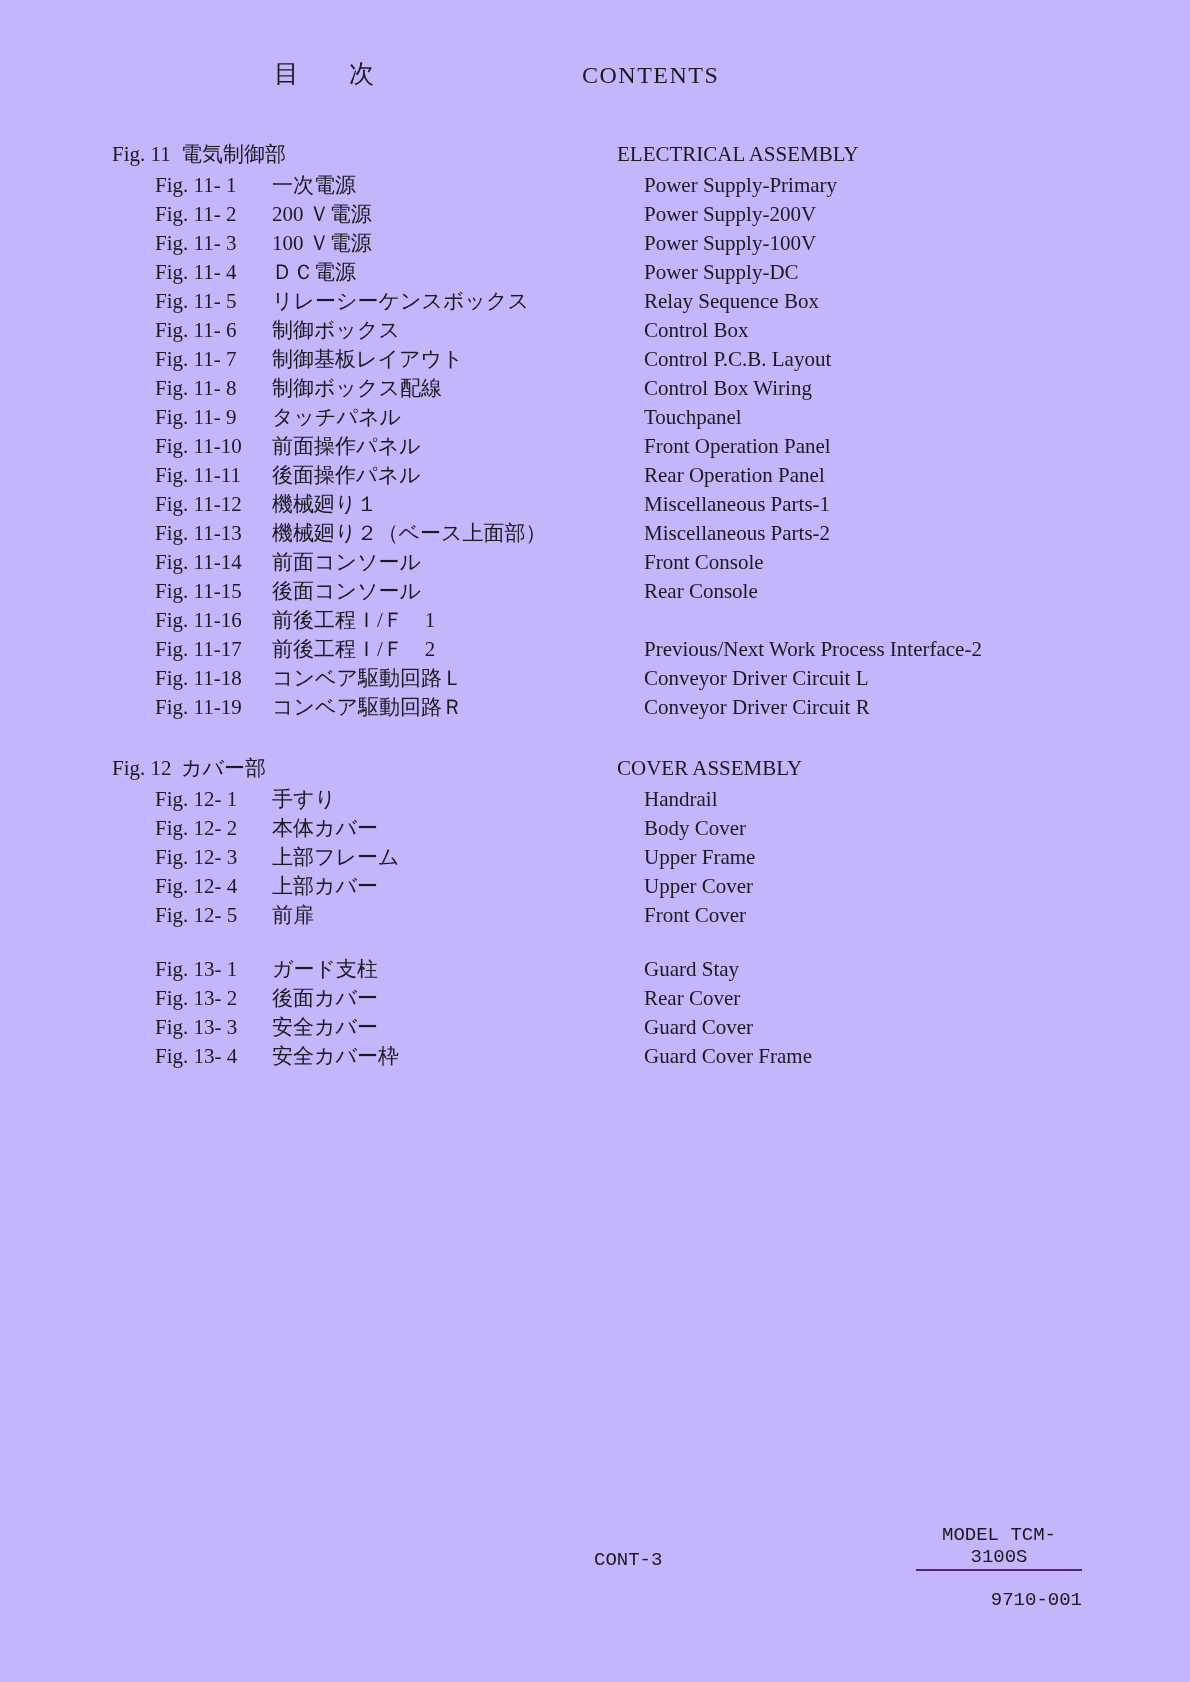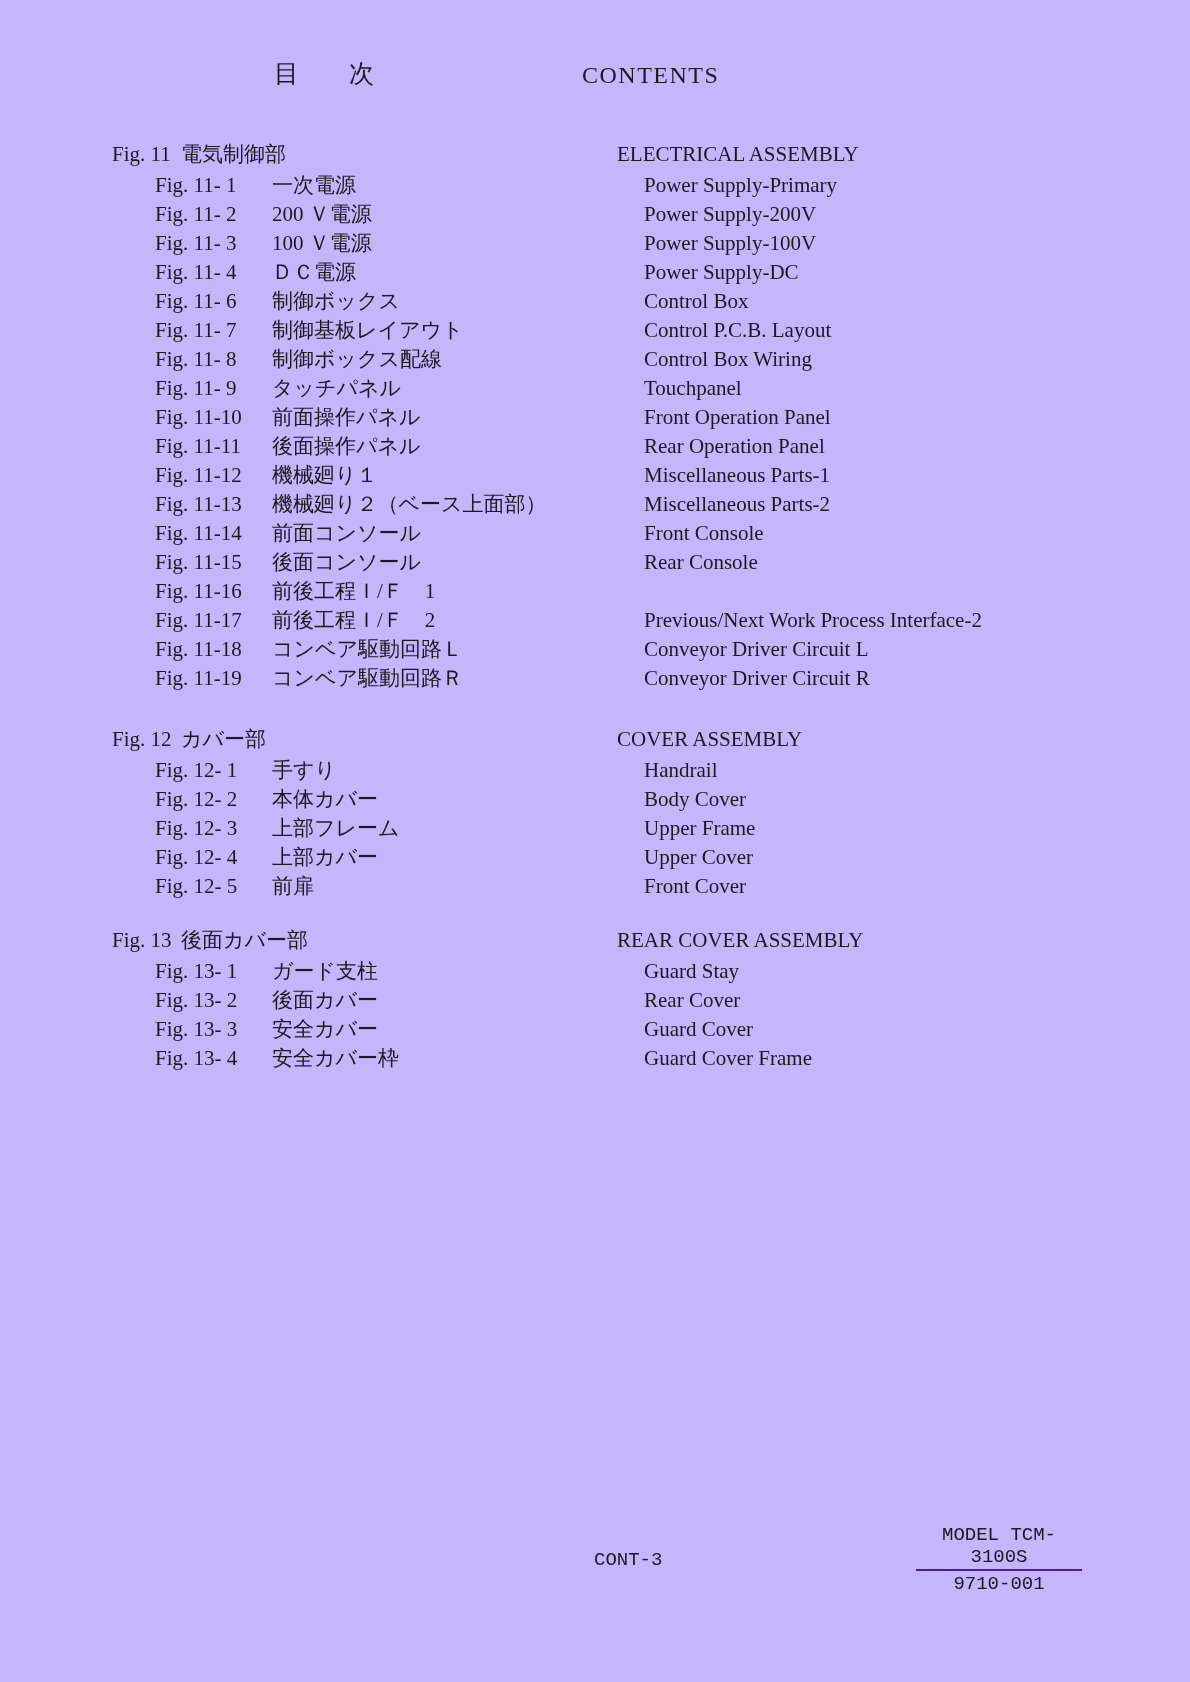--- a/index.html
+++ b/index.html
@@ -68,21 +68,21 @@
     width: 166px;
     text-align: center;
     font-family: "Liberation Mono", "DejaVu Sans Mono", monospace;
     font-size: 19px;
     line-height: 22px;
   }
   .model-label {
     border-bottom: 2px solid #4c1d95;
     padding-bottom: 1px;
   }
-  .doc-number { padding-top: 2px; }
+  .doc-number { padding-top: 18px; text-align: right; }
 </style>
 </head>
 <body>
 
 <div class="page">
 
   <span class="title-jp">目　　次</span>
 
   <span class="title-en">CONTENTS</span>
 
@@ -111,20 +111,25 @@
     <span class="jp">100 Ｖ電源</span>
     <span class="en">Power Supply-100V</span>
   </div>
 
   <div class="row item-row">
     <span class="fig">Fig. 11- 4</span>
     <span class="jp">ＤＣ電源</span>
     <span class="en">Power Supply-DC</span>
   </div>
 
+  <div class="row item-row">
+    <span class="fig">Fig. 11- 5</span>
+    <span class="jp">リレーシーケンスボックス</span>
+    <span class="en">Relay Sequence Box</span>
+  </div>
 
   <div class="row item-row">
     <span class="fig">Fig. 11- 6</span>
     <span class="jp">制御ボックス</span>
     <span class="en">Control Box</span>
   </div>
 
   <div class="row item-row">
     <span class="fig">Fig. 11- 7</span>
     <span class="jp">制御基板レイアウト</span>
@@ -235,25 +240,20 @@
   </div>
 
   <div class="row item-row">
     <span class="fig">Fig. 12- 5</span>
     <span class="jp">前扉</span>
     <span class="en">Front Cover</span>
   </div>
 </div>
 
   <div class="section">
-    <div class="row header-row">
-      <span class="fig">Fig. 13</span>
-      <span class="jp">後面カバー部</span>
-      <span class="en">REAR COVER ASSEMBLY</span>
-    </div>
 
   <div class="row item-row">
     <span class="fig">Fig. 13- 1</span>
     <span class="jp">ガード支柱</span>
     <span class="en">Guard Stay</span>
   </div>
 
   <div class="row item-row">
     <span class="fig">Fig. 13- 2</span>
     <span class="jp">後面カバー</span>

